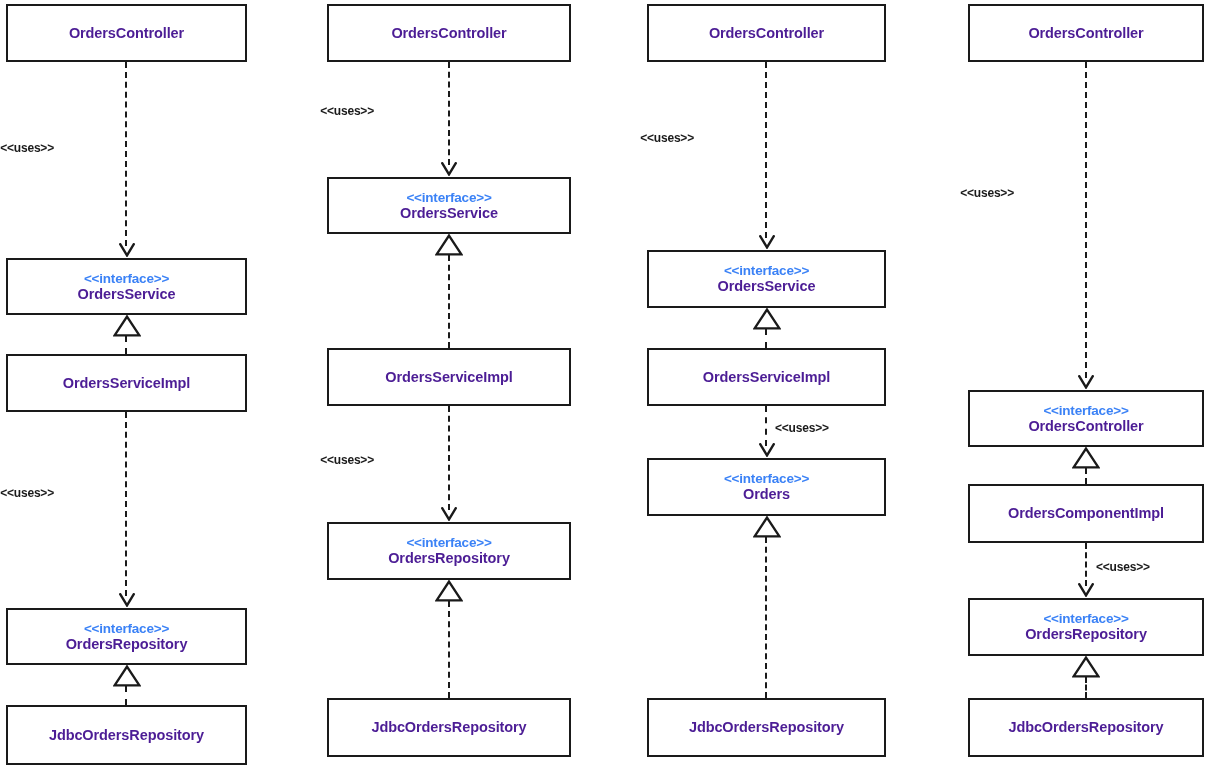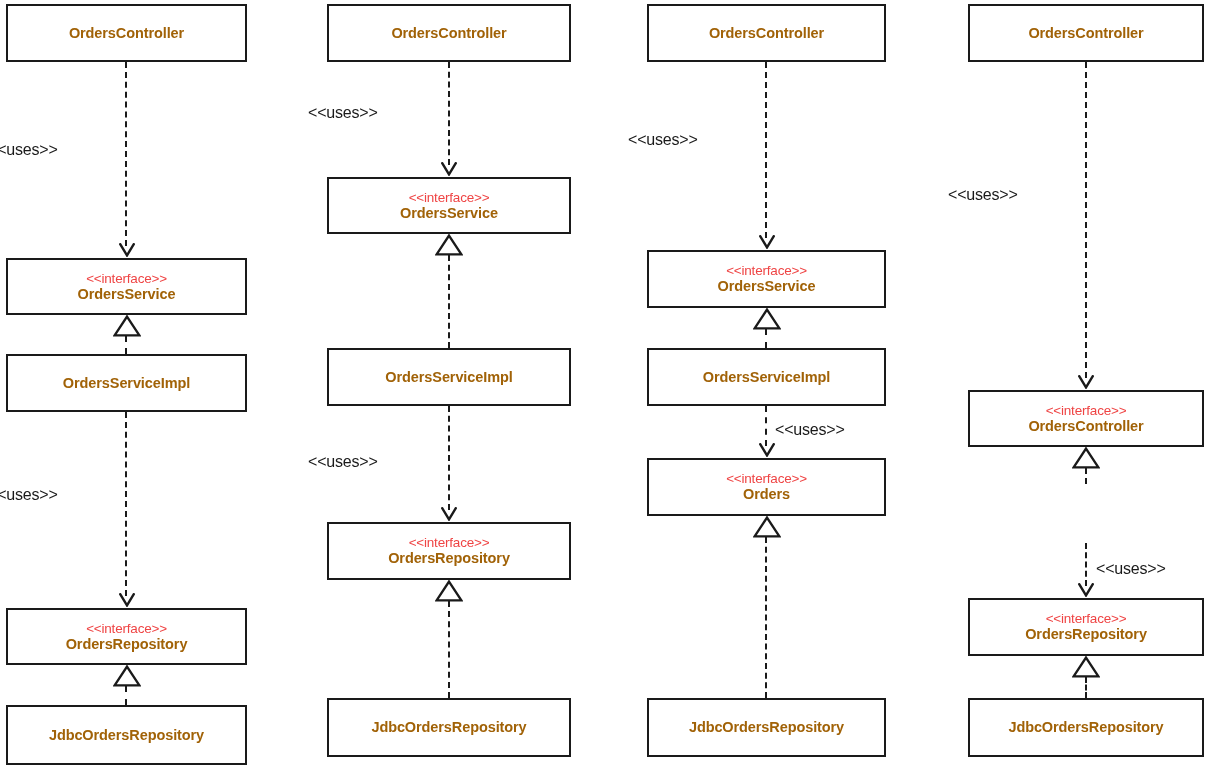--- a/index.html
+++ b/index.html
@@ -32,29 +32,29 @@
     display: flex;
     flex-direction: column;
     align-items: center;
     justify-content: center;
     text-align: center;
     line-height: 1.12;
     z-index: 5;
   }
   .uml-stereotype {
     font-size: 13.5px;
-    font-weight: 400;
-    color: #ef4444;
+    font-weight: 700;
+    color: #3b82f6;
     letter-spacing: -0.2px;
     white-space: nowrap;
   }
   .uml-name {
     font-size: 14.5px;
     font-weight: bold;
-    color: #a16207;
+    color: #4c1d95;
     letter-spacing: -0.1px;
     white-space: nowrap;
   }
   .dashed-line {
     position: absolute;
     width: 0;
     border-left: 2.5px dashed #1a1a1a;
     z-index: 2;
   }
   
@@ -69,22 +69,22 @@
   .arrow-triangle {
     position: absolute;
     width: 27px;
     height: 21px;
     z-index: 6;
   }
   .arrow-triangle svg { display: block; }
   
   .edge-label {
     position: absolute;
-    font-size: 16px;
-    font-weight: 400;
+    font-size: 12px;
+    font-weight: 700;
     color: #1a1a1a;
     white-space: nowrap;
     letter-spacing: -0.2px;
     background: transparent;
     z-index: 3;
     text-align: right;
   }
   .edge-label.right {
     text-align: left;
   }
@@ -255,20 +255,23 @@
         </svg>
       </div>
       <div class="dashed-line" style="left: 1084.75px; top: 677px; height: 21px;"></div>
       <div class="uml-box" style="left: 968px; top: 4px; width: 236px; height: 58px;">
         <div class="uml-name">OrdersController</div>
       </div>
       <div class="uml-box" style="left: 968px; top: 390px; width: 236px; height: 57px;">
         <div class="uml-stereotype">&lt;&lt;interface&gt;&gt;</div>
         <div class="uml-name">OrdersController</div>
       </div>
+      <div class="uml-box" style="left: 968px; top: 484px; width: 236px; height: 59px;">
+        <div class="uml-name">OrdersComponentImpl</div>
+      </div>
       <div class="uml-box" style="left: 968px; top: 598px; width: 236px; height: 58px;">
         <div class="uml-stereotype">&lt;&lt;interface&gt;&gt;</div>
         <div class="uml-name">OrdersRepository</div>
       </div>
       <div class="uml-box" style="left: 968px; top: 698px; width: 236px; height: 59px;">
         <div class="uml-name">JdbcOrdersRepository</div>
       </div>
     </div>
   </div>
 

